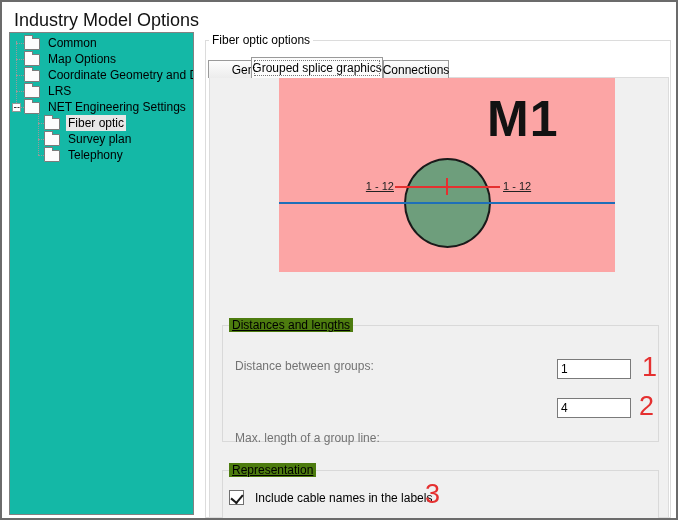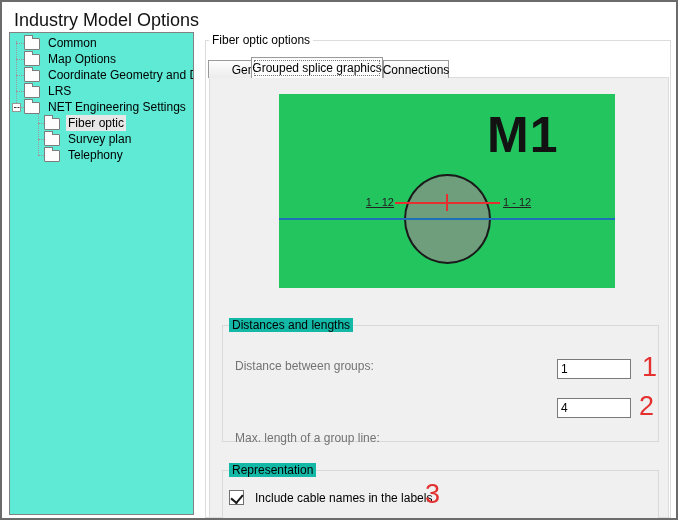--- a/index.html
+++ b/index.html
@@ -5,21 +5,21 @@
   * { margin:0; padding:0; box-sizing:border-box; }
   body { background:#fff; font-family:"Liberation Sans", sans-serif; }
   .screen { position:relative; width:678px; height:520px; background:#fff;
             border:2px solid #6b6b6b; overflow:hidden; font-size:12px; color:#000; }
   .abs { position:absolute; }
 
   
   .title { left:12px; top:8px; font-size:18px; color:#111; }
 
   
-  .tree { left:7px; top:30px; width:185px; height:483px; background:#5eead4;
+  .tree { left:7px; top:30px; width:185px; height:483px; background:#14b8a6;
           border:1px solid #828282; overflow:hidden; }
   .vline { position:absolute; width:0; border-left:1px dotted #9a9a9a; }
   .vline1 { left:6px; top:8px; height:66px; }
   .vline2 { left:28px; top:76px; height:46px; }
   .trow { position:absolute; left:0; right:0; height:16px; display:flex; align-items:center; white-space:nowrap; }
   .trow .stub { position:absolute; width:8px; border-top:1px dotted #9a9a9a; top:8px; }
   .trow.l0 .stub { left:6px; } .trow.l1 .stub { left:28px; }
   .trow.l0 .folder { margin-left:14px; } .trow.l1 .folder { margin-left:34px; }
   .trow .tlabel { margin-left:6px; padding:1px 2px; }
   .trow .tlabel.sel { background:#e7e7e7; }
@@ -38,37 +38,37 @@
   .tab { display:flex; align-items:center; justify-content:center; background:#f2f2f2;
          border:1px solid #9a9a9a; border-bottom:none; font-size:12px; }
   .tab.inactive { top:58px; height:18px; background:linear-gradient(#fdfdfd,#ececec); }
   .tab.active { top:55px; height:21px; background:#fcfcfc; z-index:5; }
   .tab.active .focus-dots { position:absolute; inset:2px; border:1px dotted #777; }
   #tab-general { left:206px; width:43px;padding-left:44px; }
   #tab-grouped { left:249px; width:132px; position:absolute; }
   #tab-connections { left:381px; width:66px; }
 
   
-  .picture { left:277px; top:92px; width:336px; height:194px; background:#22c55e; }
+  .picture { left:277px; top:76px; width:336px; height:194px; background:#fca5a5; }
   .m1 { position:absolute; left:208px; top:16px; font-size:50px; font-weight:bold; color:#121212;
         letter-spacing:1px; line-height:1; }
   .blue-line { position:absolute; left:0; top:124px; width:336px; height:2px; background:#1f6fb8; z-index:3; }
   .circle { position:absolute; left:125px; top:80px; width:87px; height:90px; border-radius:50%;
         background:#6e9e7c; border:2px solid #1a1a1a; z-index:2; }
   .red-line { position:absolute; left:116px; top:108px; width:105px; height:2px; background:#e53030; z-index:4; }
   .red-tick { position:absolute; left:167px; top:100px; width:2px; height:17px; background:#e53030; z-index:4; }
   .fiber-label { position:absolute; top:102px; font-size:11px; color:#222; z-index:4;text-decoration:underline; }
   .fiber-label.left { left:83px; width:32px; text-align:right; }
   .fiber-label.right { left:224px; }
 
   
   .group-box { border:1px solid #d9d9d9; background:#f0f0f0; }
   .gb-distances { left:220px; top:323px; width:437px; height:117px; }
   .gb-representation { left:220px; top:468px; width:437px; height:48px; border-bottom:none; }
-  .gb-label { background:#14b8a6; padding:0 3px; }
+  .gb-label { background:#4d7c0f; padding:0 3px;text-decoration:underline; }
   .lbl-distances { left:227px; top:316px; }
   .lbl-representation { left:227px; top:461px; }
   .field-label { color:#737373; }
   .textbox { position:absolute; width:74px; height:20px; border:1px solid #7a7a7a; background:#fff;
         font-family:"Liberation Sans", sans-serif; font-size:12px; padding:0 3px; color:#000; }
   #tb1 { left:555px; top:357px; } #tb2 { left:555px; top:396px; }
   .callout { color:#e53030; font-size:27px; line-height:1; }
   .co1 { left:640px; top:352px; } .co2 { left:637px; top:391px; } .co3 { left:423px; top:479px; }
 
   

